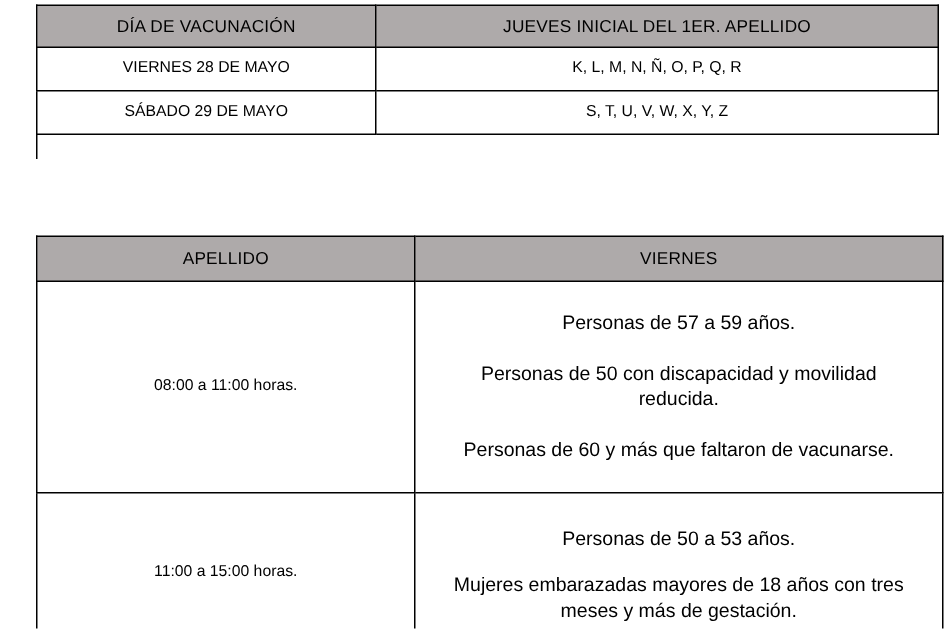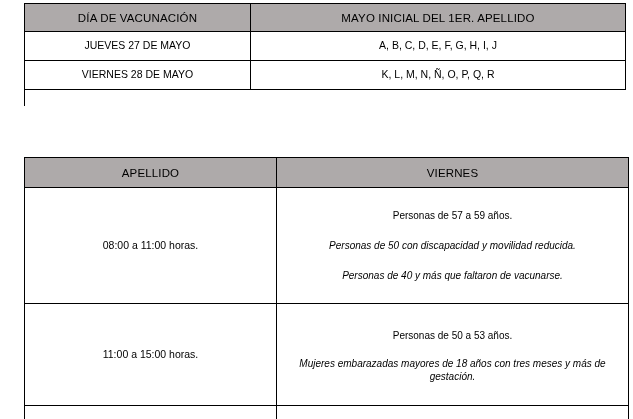--- a/index.html
+++ b/index.html
@@ -88,57 +88,56 @@
   #table-horarios td.edades {
     padding: 7px 10px;
     text-align: center;
   }
   #table-horarios td.horario {
     text-align: center;
   }
   #table-horarios .edad-line {
     margin: 12px;
     padding: 0;
-    font-size: 10px;
+    font-size: 13px;
     line-height: 1.3;
   }
   #table-horarios .edad-line + .edad-line {
     margin-top: 17px;
-    font-style: italic;
   }
   #table-horarios tr.row-1 td { height: 101px; }
   #table-horarios tr.row-2 td { height: 84px; }
   #table-horarios tr.row-3 td { height: 32px; }
   #table-horarios tr.row-2 td.edades { padding-top: 10px; }
   #table-horarios tr.row-2 .edad-line + .edad-line { margin-top: 15px; }
 </style>
 </head>
 <body>
 
 <div class="page">
 
   <table class="sheet" id="table-vacunacion">
     <colgroup>
       <col class="col-day">
       <col class="col-letter">
     </colgroup>
     <thead>
       <tr>
         <th class="hdr">DÍA DE VACUNACIÓN</th>
-        <th class="hdr">MAYO INICIAL DEL 1ER. APELLIDO</th>
+        <th class="hdr">JUEVES INICIAL DEL 1ER. APELLIDO</th>
       </tr>
     </thead>
     <tbody>
       <tr>
-        <td class="cell">JUEVES 27 DE MAYO</td>
-        <td class="cell">A, B, C, D, E, F, G, H, I, J</td>
+        <td class="cell">VIERNES 28 DE MAYO</td>
+        <td class="cell">K, L, M, N, Ñ, O, P, Q, R</td>
       </tr>
       <tr>
-        <td class="cell">VIERNES 28 DE MAYO</td>
-        <td class="cell">K, L, M, N, Ñ, O, P, Q, R</td>
+        <td class="cell">SÁBADO 29 DE MAYO</td>
+        <td class="cell">S, T, U, V, W, X, Y, Z</td>
       </tr>
       <tr class="stub">
         <td></td>
         <td class="blank"></td>
       </tr>
     </tbody>
   </table>
 
   <table class="sheet" id="table-horarios">
     <colgroup>
@@ -150,21 +149,21 @@
         <th class="hdr">APELLIDO</th>
         <th class="hdr">VIERNES</th>
       </tr>
     </thead>
     <tbody>
       <tr class="row-1">
         <td class="cell horario">08:00 a 11:00 horas.</td>
         <td class="cell edades">
           <p class="edad-line">Personas de 57 a 59 años.</p>
           <p class="edad-line">Personas de 50 con discapacidad y movilidad reducida.</p>
-          <p class="edad-line">Personas de 40 y más que faltaron de vacunarse.</p>
+          <p class="edad-line">Personas de 60 y más que faltaron de vacunarse.</p>
         </td>
       </tr>
       <tr class="row-2">
         <td class="cell horario">11:00 a 15:00 horas.</td>
         <td class="cell edades">
           <p class="edad-line">Personas de 50 a 53 años.</p>
           <p class="edad-line">Mujeres embarazadas mayores de 18 años con tres meses y más de gestación.</p>
         </td>
       </tr>
       <tr class="row-3">

